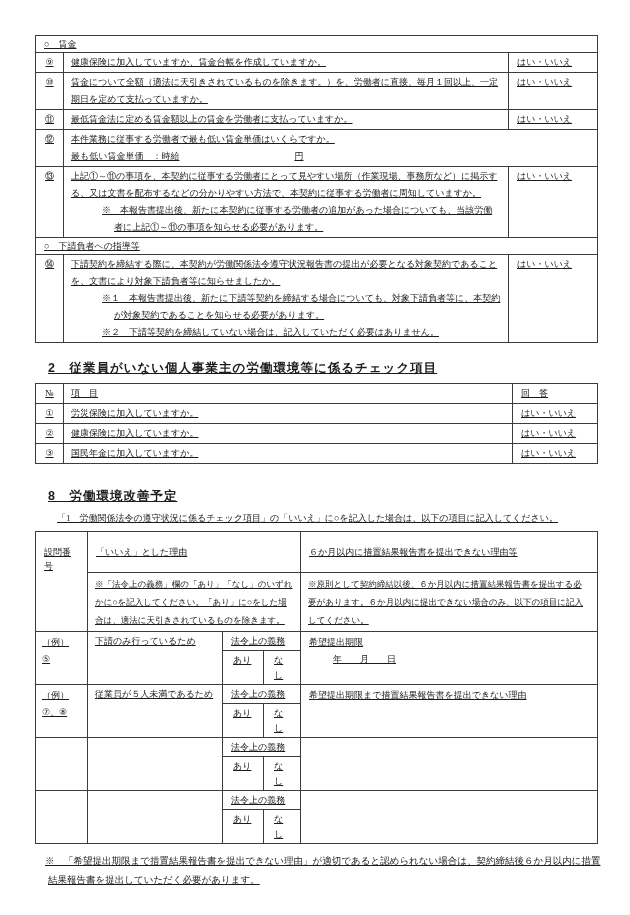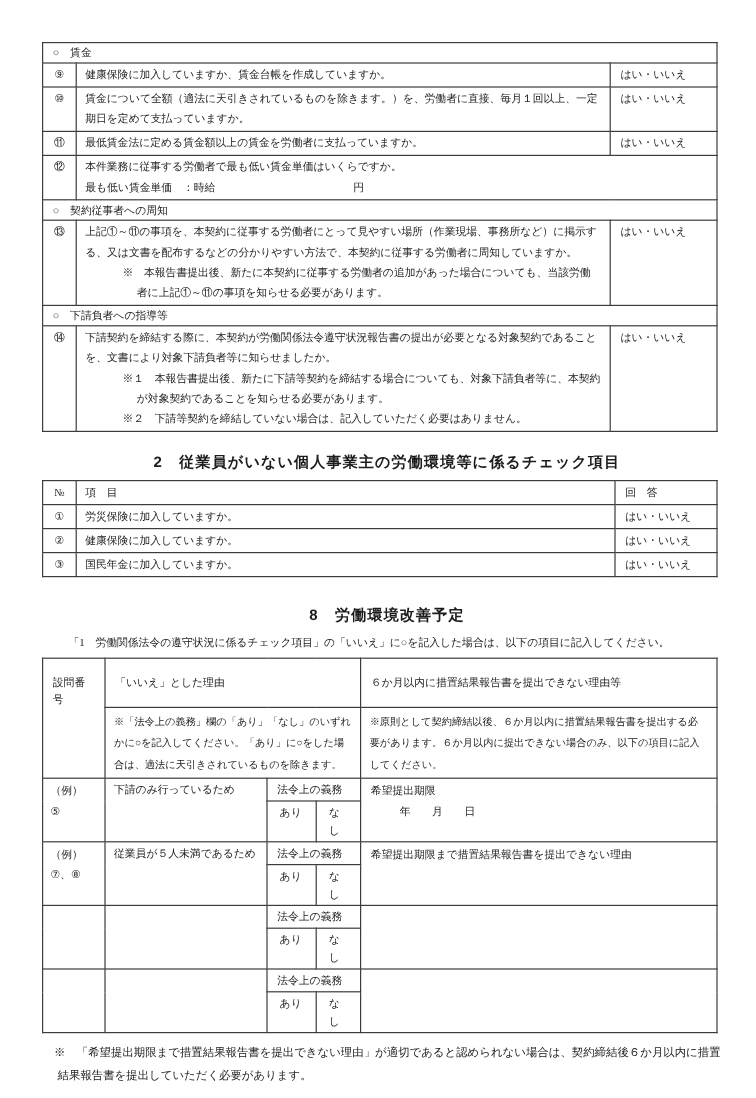--- a/index.html
+++ b/index.html
@@ -1,36 +1,36 @@
 <!DOCTYPE html>
 <html><head>
 <meta charset="utf-8">
 <title>Document</title>
 <style>
   html,body{margin:0;padding:0;background:#e9e9e9;}
   .page{
     width:630px;height:915px;background:#ffffff;margin:0 auto;
     box-sizing:border-box;padding:35px 33px 0 35px;
     font-family:"Liberation Serif","DejaVu Serif",serif;
-    color:#1c1c1c;font-size:9px;overflow:hidden;
+    color:#1c1c1c;font-size:9px;overflow:hidden;text-decoration:underline;
   }
   table{border-collapse:collapse;table-layout:fixed;width:562px;}
   td{
     border:1px solid #3c3c3c;vertical-align:top;
     padding:1px 7px;line-height:17px;font-size:9px;
     overflow:hidden;word-break:break-all;
   }
   .grp td{line-height:14px;padding:1px 8px;}
   .no-cell{text-align:center;padding:1px 0;}
   .ans-cell{padding:1px 8px;margin-top:29px;}
   .hangnote{margin-left:43px;text-indent:-12px;}
   .tnote{width:562px;text-indent:22px;margin:4px 0 0 0;line-height:18px;font-size:9.5px;word-break:break-all;}
   .heading{
     font-weight:700;font-size:12.5px;margin:17px 0 6px 13px;
-    font-family:"Liberation Sans","DejaVu Sans",sans-serif;letter-spacing:1px;text-align:center;
+    font-family:"Liberation Sans","DejaVu Sans",sans-serif;letter-spacing:1px;
   }
   .h3{margin-top:24px;}
   .intro{margin:0 0 6px 22px;font-size:9px;line-height:14px;}
   .blank{display:inline-block;width:115px;}
   .t2{margin-top:2px;}
   .small-note{font-size:8.5px;line-height:18px;padding:2px 7px;}
   .duty-cell{line-height:15px;padding:1.5px 8px;}
   .yn-cell{line-height:15px;padding:1.5px 10px;}
   .qno-cell{padding:2px 6px;line-height:17px;}
   .right-cell{padding:2px 8px;line-height:17px;}
@@ -70,23 +70,20 @@
     </tr>
     <tr>
       <td class="no-cell">⑫</td>
       <td colspan="2">
         <div>本件業務に従事する労働者で最も低い賃金単価はいくらですか。</div>
         <div>
           <span>最も低い賃金単価　：時給</span><span class="blank"></span><span>円</span>
         </div>
       </td>
     </tr>
-    <tr class="grp">
-      <td colspan="3">○　契約従事者への周知</td>
-    </tr>
     <tr>
       <td class="no-cell">⑬</td>
       <td>
         <div>上記①～⑪の事項を、本契約に従事する労働者にとって見やすい場所（作業現場、事務所など）に掲示する、又は文書を配布するなどの分かりやすい方法で、本契約に従事する労働者に周知していますか。</div>
         <div class="hangnote">※　本報告書提出後、新たに本契約に従事する労働者の追加があった場合についても、当該労働者に上記①～⑪の事項を知らせる必要があります。</div>
       </td>
       <td class="ans-cell">はい・いいえ</td>
     </tr>
     <tr class="grp">
       <td colspan="3">○　下請負者への指導等</td>

